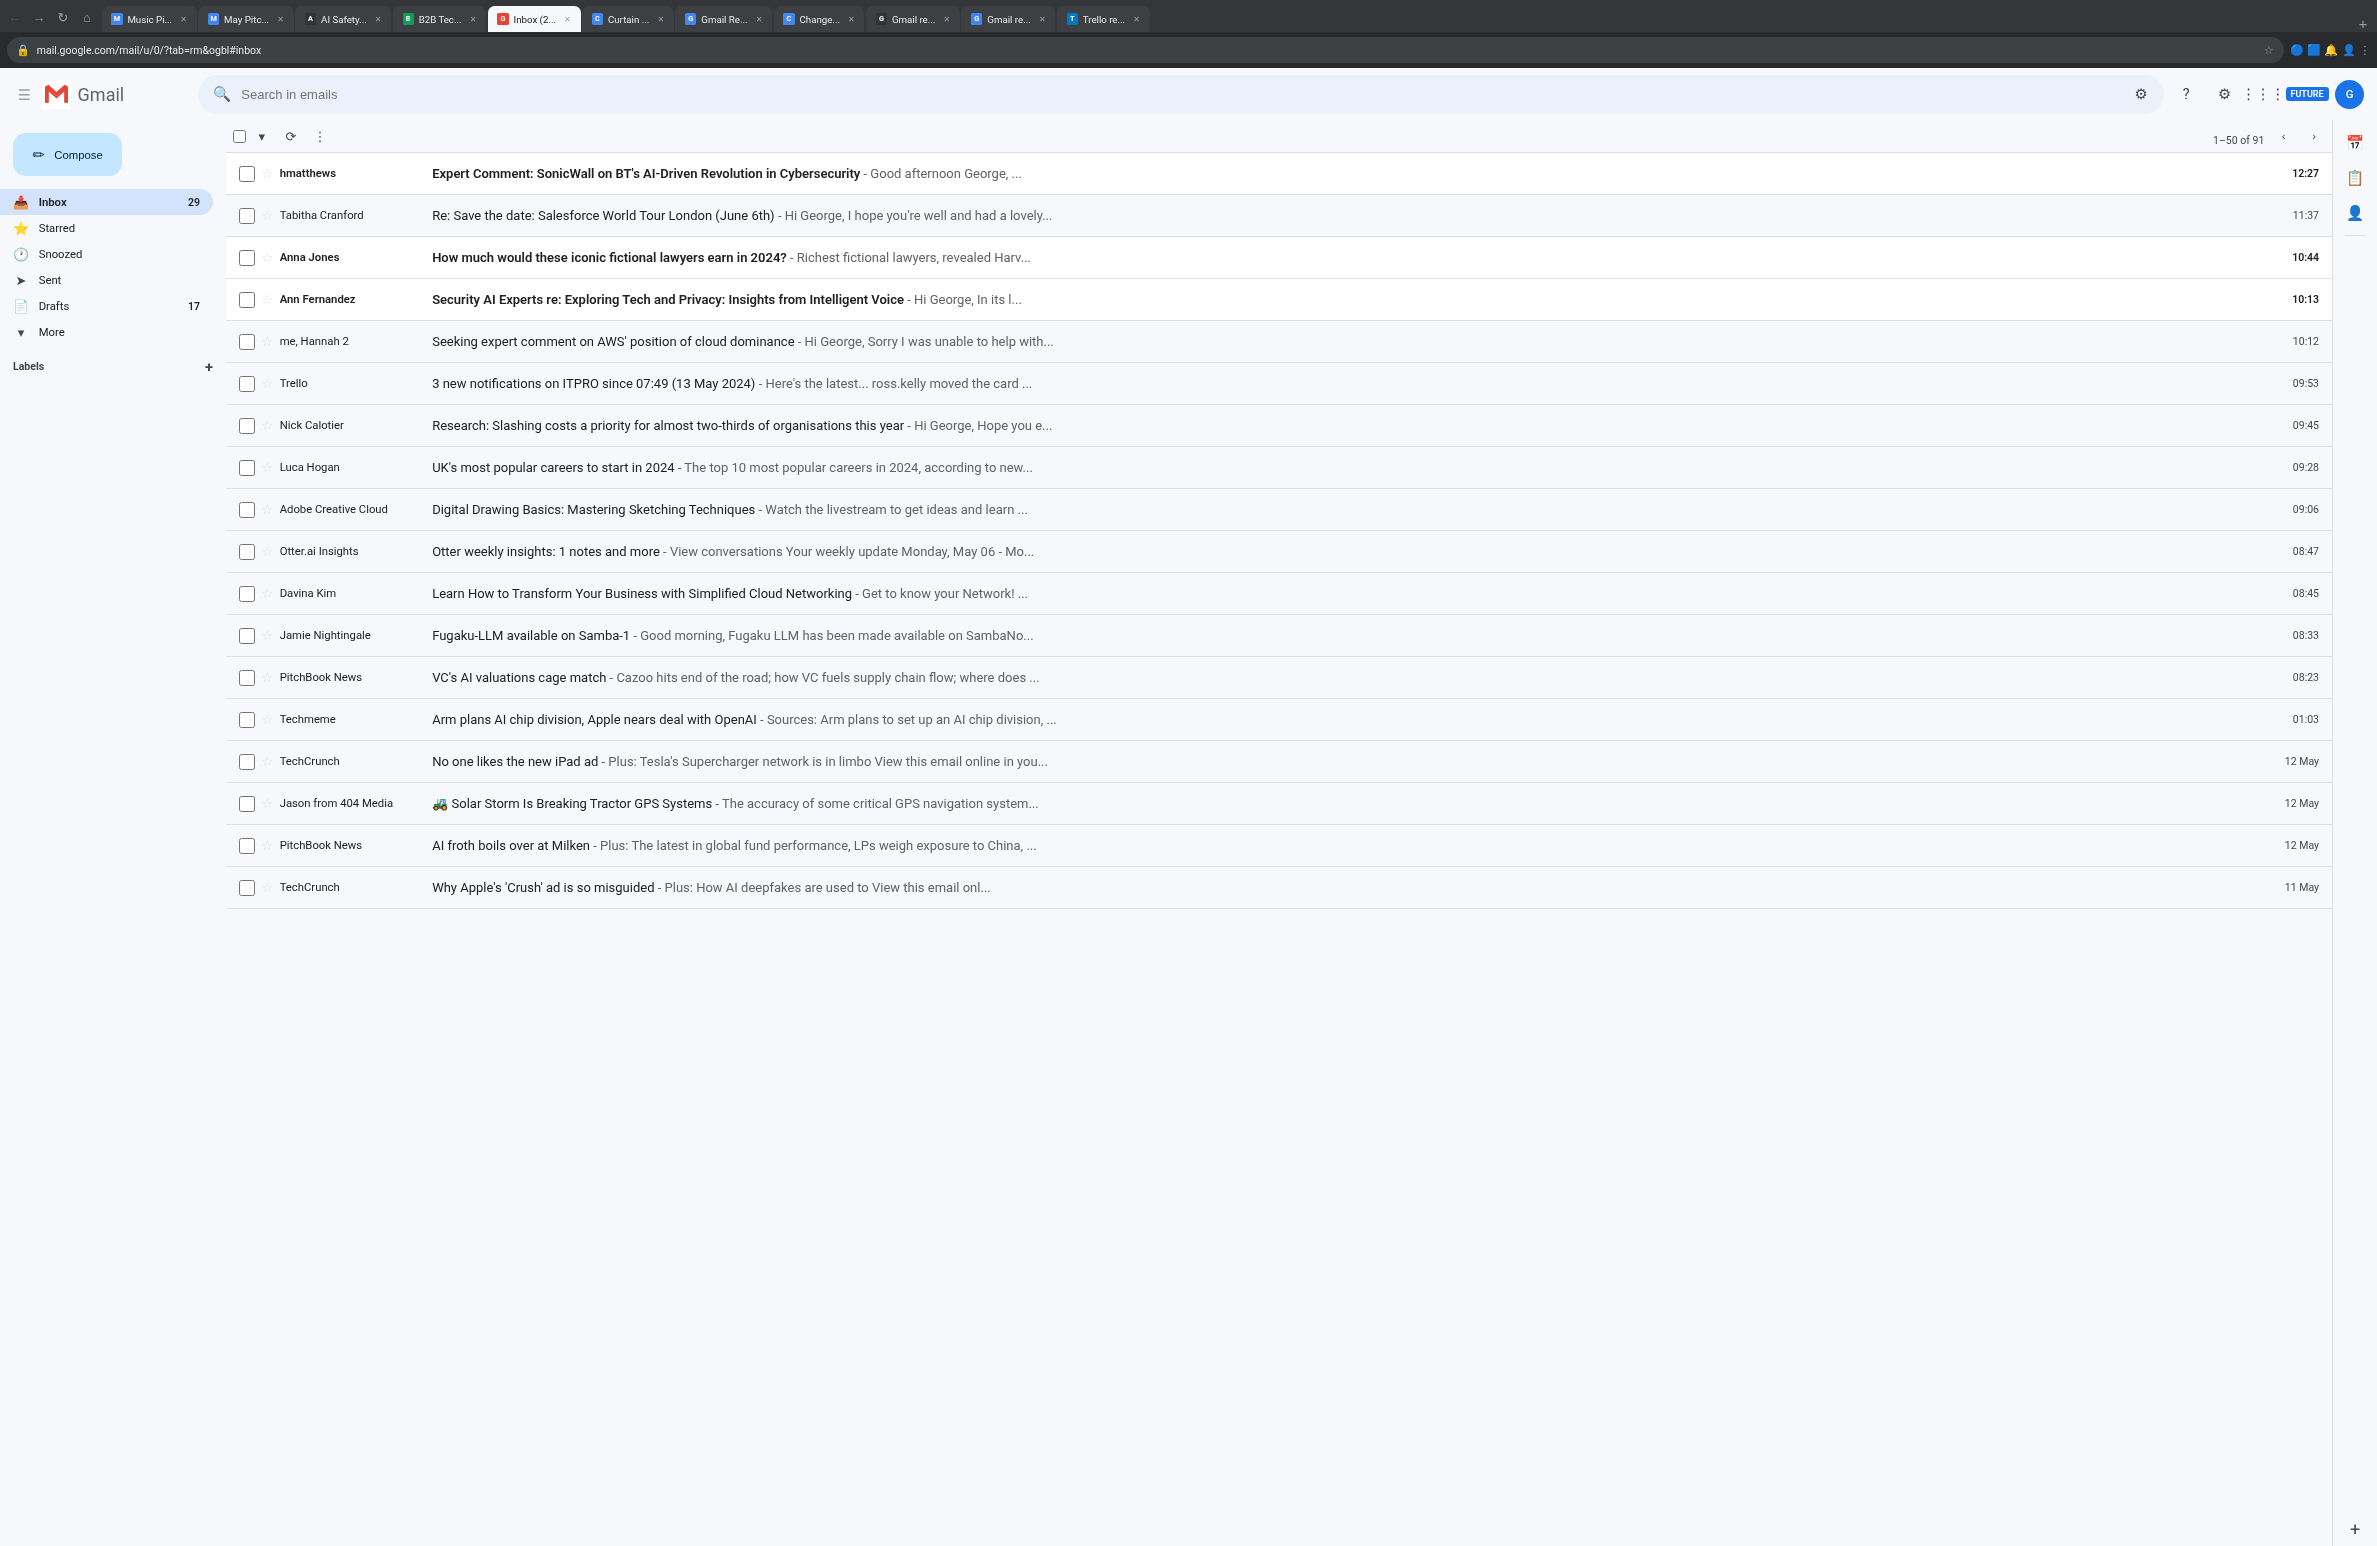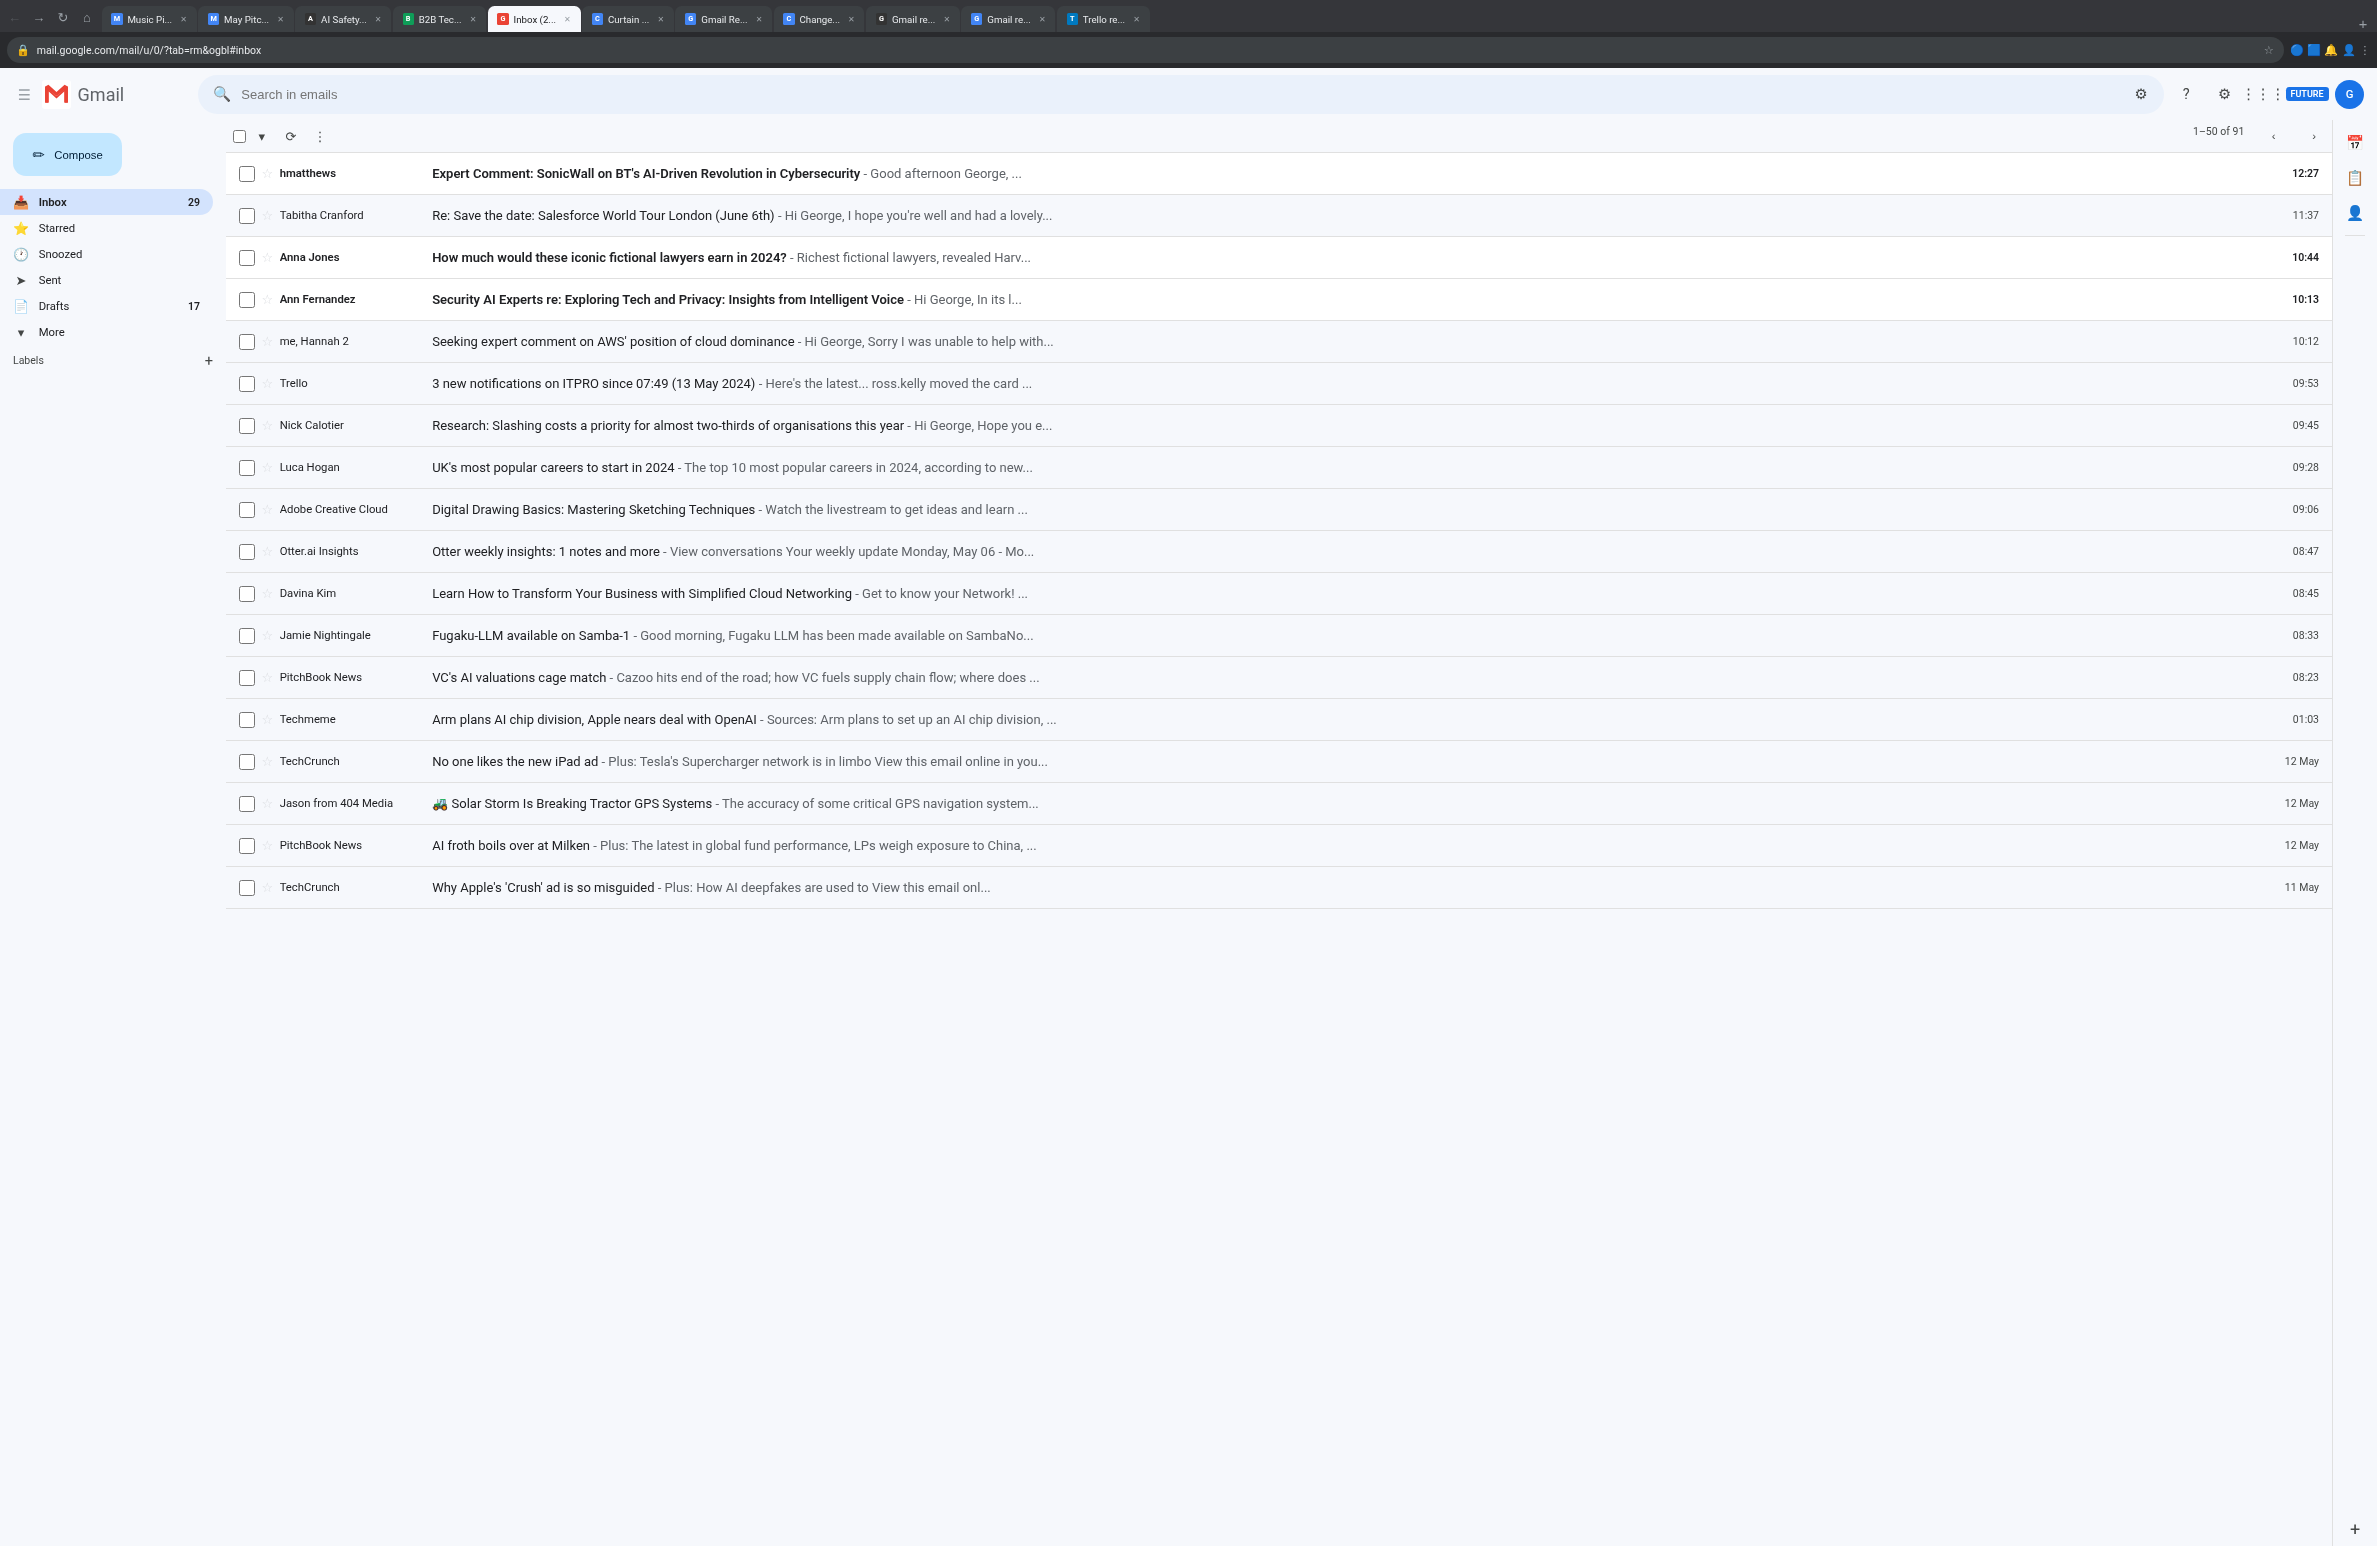--- a/index.html
+++ b/index.html
@@ -21,42 +21,42 @@
 
     
     .sidebar { width: 226px; flex-shrink: 0; padding: 6.5px 0; overflow-y: auto; }
     .compose-btn { margin: 6.5px 13px 13px; background: #c2e7ff; border: none; border-radius: 13px; padding: 13px 19.4px; display: flex; align-items: center; gap: 9.7px; cursor: pointer; font-size: 11.3px; font-weight: 500; color: #001d35; }
     .compose-icon { font-size: 14.6px; }
     .nav-item { display: flex; align-items: center; height: 26px; padding: 0 13px; border-radius: 0 13px 13px 0; cursor: pointer; gap: 9.7px; font-size: 11.3px; color: #202124; margin-right: 13px; }
     .nav-item.active { background: #d3e3fd; font-weight: 600; }
     .nav-item .nav-icon { font-size: 13px; color: #444746; width: 16px; text-align: center; }
     .nav-item .nav-label { flex: 1; }
     .nav-item .nav-badge { background: none; font-size: 10.5px; font-weight: 600; color: #202124; }
-    .labels-section { padding: 6.5px 13px; display: flex; align-items: center; justify-content: space-between; color: #444746; font-size: 10.5px; font-weight: 400; margin-top: 0; }
+    .labels-section { padding: 6.5px 13px; display: flex; align-items: center; justify-content: space-between; color: #444746; font-size: 10.5px; font-weight: 700; margin-top: 6px; }
     .labels-section .add-label { cursor: pointer; font-size: 14.6px; color: #444746; }
 
     
     .gmail-header { background: #f6f8fc; display: flex; align-items: center; padding: 6.5px 13px; gap: 6.5px; }
     .gmail-logo { display: flex; align-items: center; gap: 6.5px; width: 178px; }
     .gmail-m { width: 29px; height: 29px; }
     .gmail-title { font-size: 18px; color: #5f6368; font-weight: 400; }
     .search-bar { flex: 1; background: #eaf1fb; border-radius: 19.4px; height: 39px; display: flex; align-items: center; padding: 0 16px; gap: 9.7px; }
     .search-bar input { flex: 1; background: none; border: none; outline: none; font-size: 13px; color: #202124; }
     .search-icon { color: #444746; font-size: 14.6px; }
     .search-filter { color: #444746; font-size: 14.6px; cursor: pointer; }
     .header-icons { display: flex; align-items: center; gap: 6.5px; }
     .header-icon-btn { width: 32px; height: 32px; border-radius: 50%; display: flex; align-items: center; justify-content: center; cursor: pointer; color: #444746; font-size: 14.6px; }
     .avatar { width: 29px; height: 29px; border-radius: 50%; background: #1a73e8; color: white; display: flex; align-items: center; justify-content: center; font-size: 11.3px; font-weight: 500; cursor: pointer; }
     .future-badge { background: #1a73e8; color: white; border-radius: 3.2px; padding: 1.6px 4.9px; font-size: 9px; font-weight: 600; }
 
     
     .main-content { flex: 1; display: flex; flex-direction: column; overflow: hidden; }
     .toolbar { display: flex; align-items: center; padding: 3.2px 6.5px; gap: 3.2px; border-bottom: 0.8px solid #e0e0e0; }
     .toolbar-btn { width: 26px; height: 26px; border: none; background: none; border-radius: 50%; cursor: pointer; display: flex; align-items: center; justify-content: center; color: #444746; font-size: 13px; }
-    .pagination { margin-left: auto; display: flex; align-items: flex-start; gap: 18px; color: #444746; font-size: 10.5px; }
+    .pagination { margin-left: auto; display: flex; align-items: flex-end; gap: 8px; color: #444746; font-size: 10.5px; }
     .pag-btn { width: 22.6px; height: 22.6px; border: none; background: none; border-radius: 50%; cursor: pointer; color: #444746; font-size: 11.3px; display: flex; align-items: center; justify-content: center; }
 
     
     .email-list { overflow-y: auto; flex: 1; }
     .email-row { display: flex; align-items: center; padding: 0 13px; height: 42px; border-bottom: 0.8px solid #e0e0e0; cursor: pointer; background: white; gap: 6.5px; }
     .email-row.unread { background: white; justify-content: space-between; }
     .email-row.read { background: #f6f8fc; }
     .email-checkbox { width: 16px; height: 16px; cursor: pointer; flex-shrink: 0; }
     .email-star { color: #dadce0; font-size: 13px; cursor: pointer; flex-shrink: 0; }
     .email-sender { width: 146px; flex-shrink: 0; font-size: 11.3px; overflow: hidden; text-overflow: ellipsis; white-space: nowrap; }

